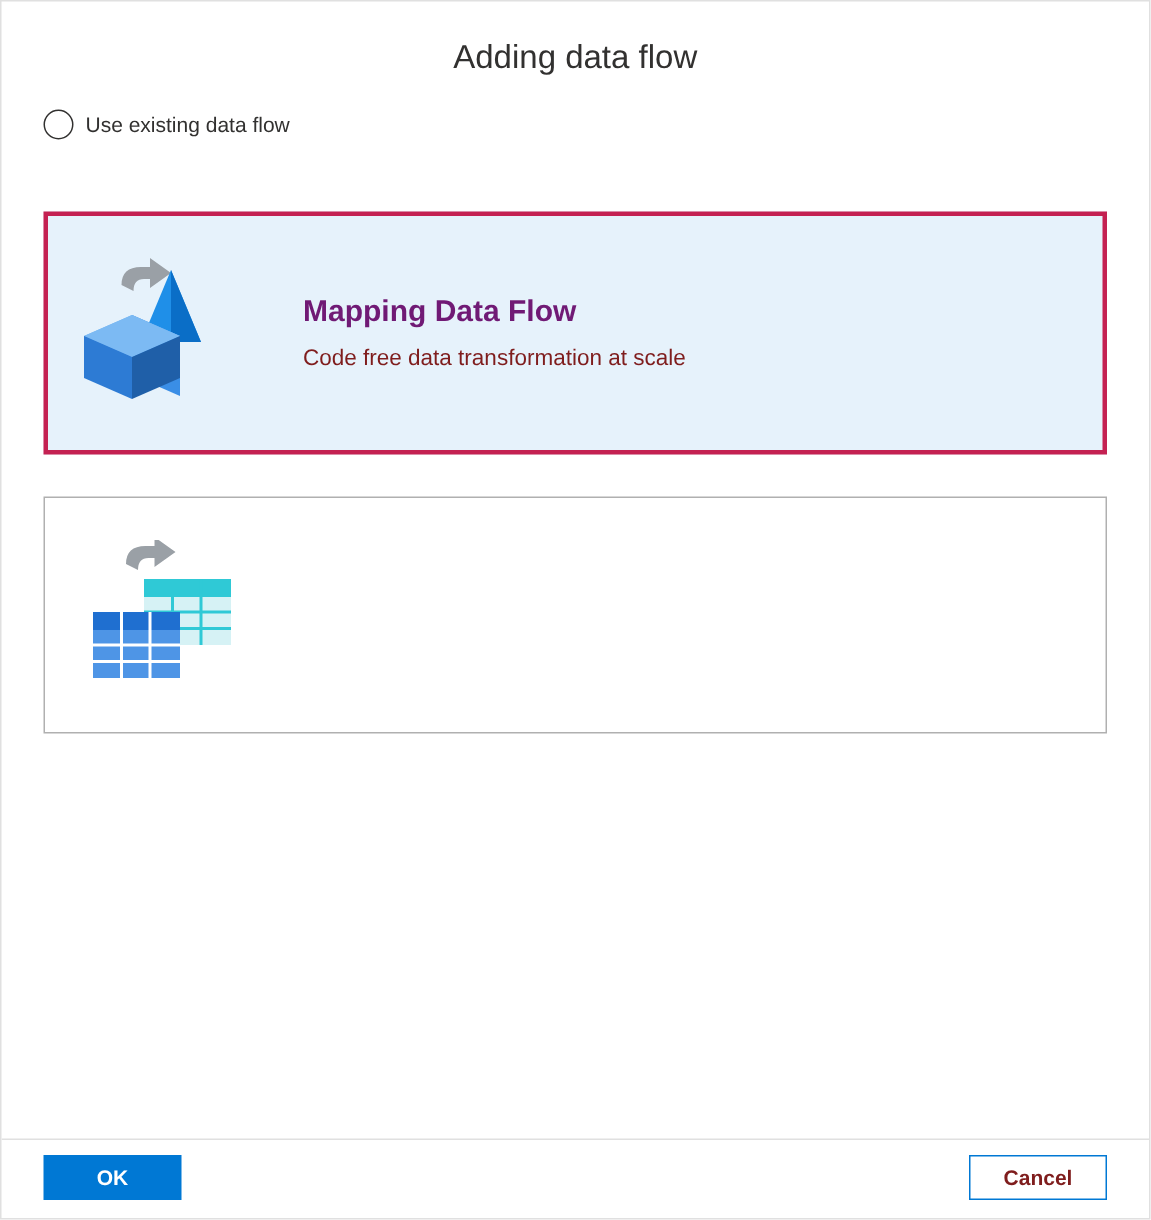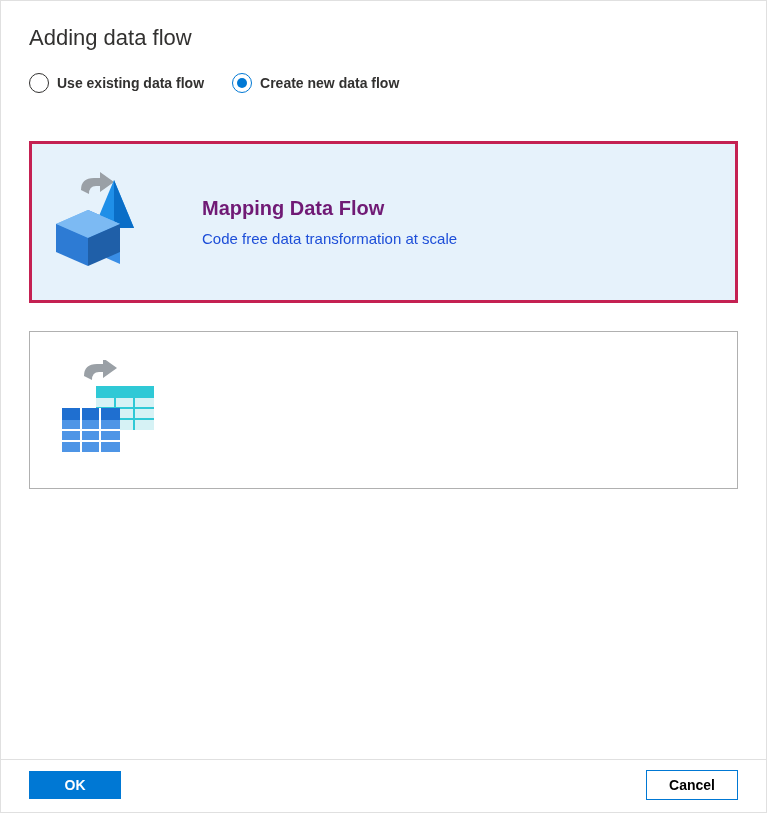--- a/index.html
+++ b/index.html
@@ -13,27 +13,27 @@
       display: flex;
       flex-direction: column;
     }
     .header {
       padding: 24px 28px 18px 28px;
     }
     .title {
       font-size: 22px;
       font-weight: 400;
       color: #323130;
+      text-align: center;
     }
     .radio-row {
       display: flex;
       gap: 28px;
       padding: 0 28px 10px 28px;
       margin-top: 4px;
-      font-weight: bold;
     }
     .radio-option {
       display: flex;
       align-items: center;
       gap: 8px;
       cursor: pointer;
       font-size: 14px;
       color: #323130;
     }
     .radio-circle {
@@ -88,67 +88,60 @@
       flex-direction: column;
       gap: 10px;
     }
     .card-title {
       font-size: 20px;
       font-weight: 600;
       color: #701a75;
     }
     .card-desc {
       font-size: 15px;
-      color: #1d4ed8;
+      color: #7f1d1d;
     }
     .footer {
       border-top: 1px solid #e0e0e0;
       padding: 10px 28px 12px 28px;
       display: flex;
       justify-content: space-between;
-      align-items: center;
     }
     .btn-ok {
       background: #0078d4;
       color: #fff;
       border: none;
       font-size: 14px;
       font-weight: 600;
       padding: 6px 0;
       width: 92px;
       cursor: pointer;
     }
     .btn-cancel {
       background: #fff;
-      color: #000000;
+      color: #7f1d1d;
       border: 1px solid #0078d4;
       font-size: 14px;
       font-weight: 600;
       padding: 6px 0;
       width: 92px;
       cursor: pointer;
     }
   </style>
 </head>
 <body>
 
 <div class="header">
   <h1 class="title">Adding data flow</h1>
 </div>
 
 <div class="radio-row">
   <label class="radio-option">
     <span class="radio-circle"></span>
     <span>Use existing data flow</span>
-  </label>
-  <label class="radio-option">
-    <span class="radio-circle checked">
-      <span class="radio-dot"></span>
-    </span>
-    <span>Create new data flow</span>
   </label>
 </div>
 
 <div class="cards">
 
   <div class="card selected">
     <div class="card-icon">
       <svg viewBox="0 0 110 100" width="110" height="100">
         <path d="M 25 18 Q 25 6 38 6 L 44 6 L 44 0 L 58 10 L 44 20 L 44 14 L 40 14 Q 33 14 33 22" fill="#9aa0a6"></path>
         <path d="M 58 8 L 78 56 L 38 56 Z" fill="#1f8fe8"></path>

